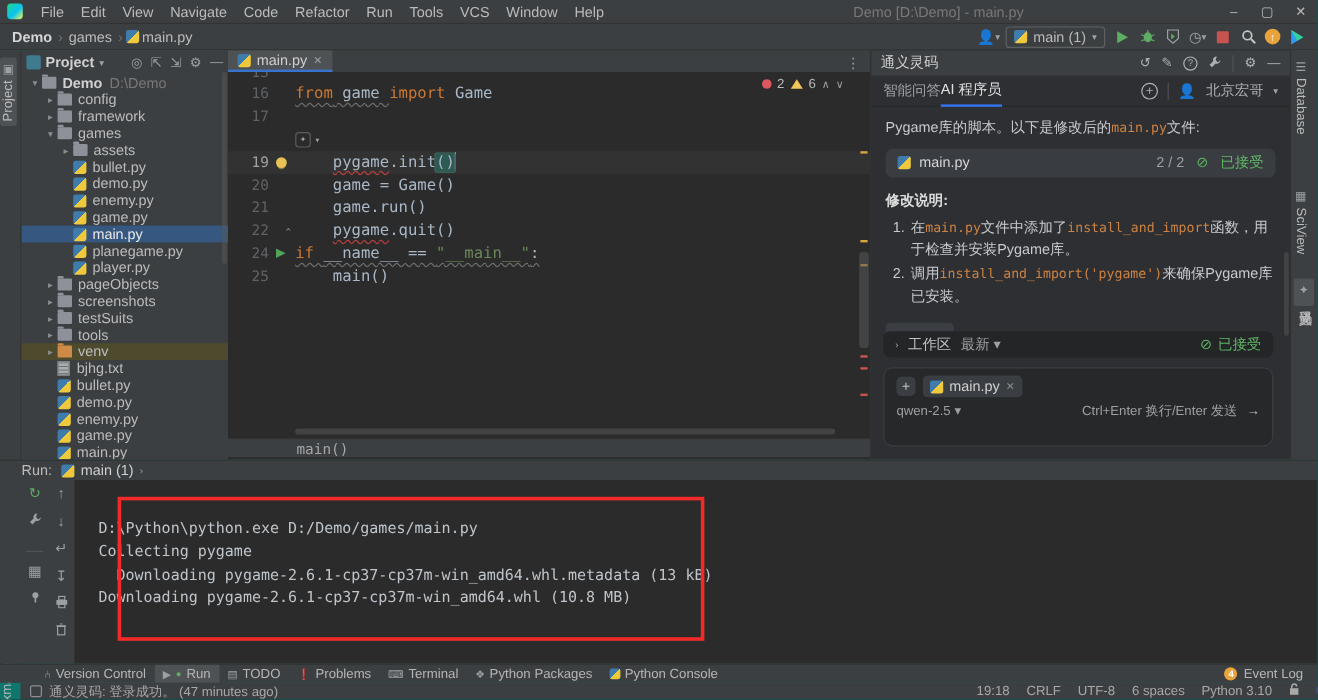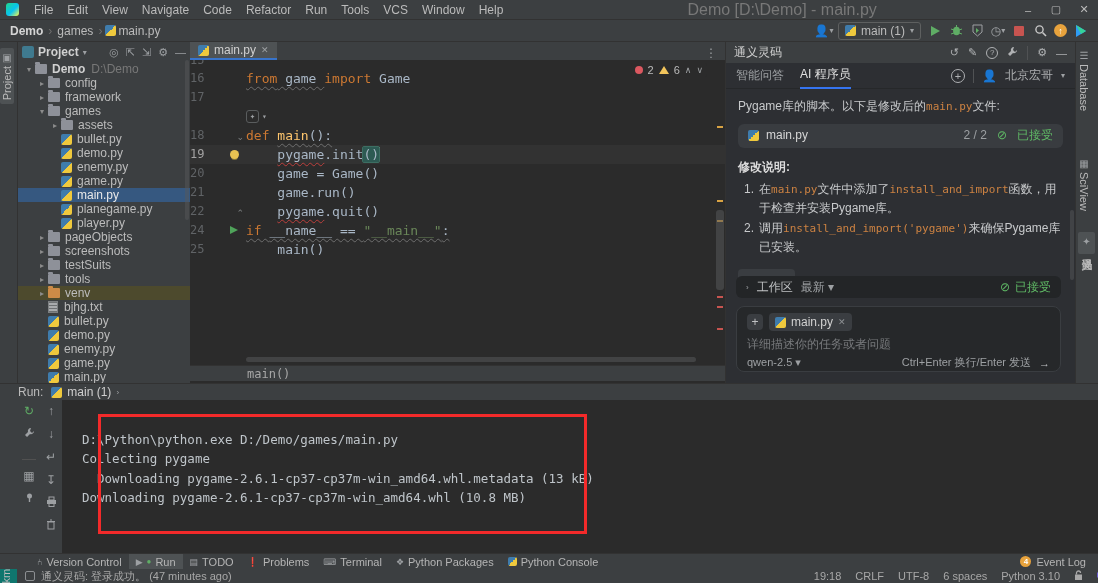--- a/index.html
+++ b/index.html
@@ -3,21 +3,21 @@
 <meta charset="utf-8">
 <style>
   *{box-sizing:border-box;margin:0;padding:0}
   body{background:#1e1e1e;font-family:"Liberation Sans",sans-serif}
   #app{position:relative;width:1098px;height:583px;background:#0f766e;overflow:hidden;color:#bbbbbb;font-size:12px}
 
   
   #titlebar{position:absolute;left:0;top:0;width:1098px;height:20px;background:#3c3f41;display:flex;align-items:center;border-bottom:1px solid #323232}
   .logo{width:13px;height:13px;margin:0 8px 0 6px;border-radius:3px;background:linear-gradient(135deg,#21d789 0%,#07c3f2 55%,#fcf84a 100%)}
   .menu-item{padding:0 7px;color:#bbbbbb;font-size:12px;cursor:default}
-  .win-title{margin:0 auto;color:#787878;font-size:16px;padding-left:40px}
+  .win-title{margin:0 auto;color:#787878;font-size:12px;padding-left:40px}
   .win-controls{display:flex;align-items:center;height:100%}
   .win-btn{width:28px;height:100%;display:flex;align-items:center;justify-content:center;color:#bbbbbb;font-size:11px}
 
   
   #toolbar-row{position:absolute;left:0;top:20px;width:1098px;height:22px;background:#3c3f41;display:flex;align-items:center;border-bottom:1px solid #323232}
   .crumb{color:#bbbbbb;padding:0 2px}
   .crumb.b{font-weight:bold;color:#d5d5d5}
   .crumb-sep{color:#6e6e6e;padding:0 3px}
   .tb-right{margin-left:auto;display:flex;align-items:center;gap:7px;padding-right:10px}
   .ic14{width:14px;height:14px;display:inline-flex;align-items:center;justify-content:center}
@@ -63,21 +63,21 @@
   
   #editor{position:absolute;left:190px;top:42px;width:535px;height:341px;background:#2b2b2b}
   #tabbar{height:18px;background:#3c3f41;display:flex;align-items:flex-end}
   .etab{height:18px;display:flex;align-items:center;gap:5px;padding:0 8px;background:#4e5254;border-bottom:2px solid #3874cb;color:#cfcfcf}
   .etab .x{color:#9da0a3;font-size:9px}
   .etab-more{margin-left:auto;color:#9da0a3;padding-right:8px}
   #code{position:relative;height:305px;overflow:hidden}
   .cl{display:flex;height:19px;line-height:19px;font-size:13px}
   .cl.partial{height:9px;overflow:hidden}
   .cl.partial .num{margin-top:-9px}
-  .num{width:34px;color:#606366;font-family:"DejaVu Sans Mono",monospace;font-size:12px;flex:none}
+  .num{width:34px;text-align:right;color:#606366;font-family:"DejaVu Sans Mono",monospace;font-size:12px;flex:none}
   .gic{width:22px;flex:none;position:relative}
   .ct{font-family:"DejaVu Sans Mono",monospace;color:#a9b7c6;white-space:pre;flex:1}
   .cl.current{background:#323232}
   .cl.current .num{color:#a4a3a3}
   .kw{color:#cc7832}.fn{color:#ffc66d}.str{color:#6a8759}
   .wv{text-decoration:underline wavy #6e6e6e;text-underline-offset:3px;text-decoration-thickness:1px}
   .wr{text-decoration:underline wavy #bc3f3c;text-underline-offset:3px;text-decoration-thickness:1px}
   .brk{background:#2d5a53;outline:1px solid #3c6e62;border-radius:1px}
   .caret{display:inline-block;width:1px;height:14px;background:#cccccc;vertical-align:-2px}
   .bulb{position:absolute;left:6px;top:5px;width:9px;height:9px;border-radius:50%;background:#e8c252;box-shadow:0 2px 0 -1px #8a7a3a}
@@ -94,21 +94,21 @@
   .ethumb{position:absolute;right:1px;top:150px;width:8px;height:80px;background:#55585a;opacity:.55;border-radius:3px}
   #hscroll{position:absolute;left:56px;top:297px;width:450px;height:5px;background:#55585a;opacity:.55;border-radius:3px}
   #ectx{height:16px;background:#3c3f41;border-top:1px solid #323232;display:flex;align-items:center;padding-left:57px;color:#a7a7a7;font-family:"DejaVu Sans Mono",monospace;font-size:12px}
 
   
   #ai-panel{position:absolute;left:725px;top:42px;width:350px;height:341px;background:#2d2f33;border-left:1px solid #323232;overflow:hidden}
   #ai-header{height:21px;background:#3c3f41;display:flex;align-items:center;padding:0 8px;gap:10px}
   #ai-header .ttl{color:#cfcfcf}
   .ai-h-tools{margin-left:auto;display:flex;gap:9px;align-items:center;color:#afb1b3;font-size:11px}
   .circ-q{width:12px;height:12px;border:1px solid #afb1b3;border-radius:50%;font-size:8px;display:flex;align-items:center;justify-content:center}
-  #ai-tabs{height:26px;display:flex;align-items:center;padding:0 10px;gap:16px;border-bottom:1px solid #26282a}
+  #ai-tabs{height:26px;display:flex;align-items:center;padding:0 10px;border-bottom:1px solid #26282a}
   .ai-tab{color:#9da0a3;padding:4px 0}
   .ai-tab.active{color:#e0e0e0;border-bottom:2px solid #3574f0}
   .ai-tabs-right{margin-left:auto;display:flex;align-items:center;gap:8px;color:#afb1b3}
   .vdiv{width:1px;height:14px;background:#505254}
   #ai-body{padding:8px 12px 0 12px;color:#c8cacc;font-size:12px;line-height:1.55}
   .code-inline{font-family:"DejaVu Sans Mono",monospace;color:#cc8242;font-size:11px}
   .file-card{margin:8px 0 10px 0;background:#393c40;border-radius:6px;height:24px;display:flex;align-items:center;padding:0 10px;gap:7px}
   .file-card .nm{color:#d5d5d5}
   .fc-right{margin-left:auto;display:flex;align-items:center;gap:10px;color:#9da0a3}
   .ok{color:#5fb865}
@@ -413,27 +413,20 @@
       <div class="cl">
           <span class="num">17</span>
           <span class="gic"></span>
           <span class="ct"></span>
         </div>
       <div class="cl">
           <span class="num"></span>
           <span class="gic"></span>
           <span class="ct"><span class="ai-widget"><span class="bx">✦</span><span class="chev">▾</span></span></span>
         </div>
-      <div class="cl">
-          <span class="num">18</span>
-          <span class="gic">
-            <span class="fold">⌄</span>
-          </span>
-          <span class="ct"><span class="kw">def </span><span class="fn wv">main</span><span class="wv">():</span></span>
-        </div>
       <div class="cl current">
           <span class="num">19</span>
           <span class="gic">
             <span class="bulb"></span>
           </span>
           <span class="ct"><span>    </span><span class="wr">pygame</span><span>.init</span><span class="brk">()</span><span class="caret"></span></span>
         </div>
       <div class="cl">
           <span class="num">20</span>
           <span class="gic"></span>
@@ -538,21 +531,20 @@
     </div>
     <div class="input-card">
       <div class="chip-row">
         <span class="plus-bx">+</span>
         <span class="chip">
             <span class="py-ic"></span>
             <span>main.py</span>
             <span class="x">✕</span>
           </span>
       </div>
-      <input class="ai-input" placeholder="详细描述你的任务或者问题" style="">
       <div class="input-foot">
         <span><span>qwen-2.5</span> ▾</span>
         <span class="hint">Ctrl+Enter 换行/Enter 发送</span>
         <span class="send">→</span>
       </div>
     </div>
     <div class="aiscroll"></div>
   </div>
 
   <div class="vstrip" id="right-strip">

